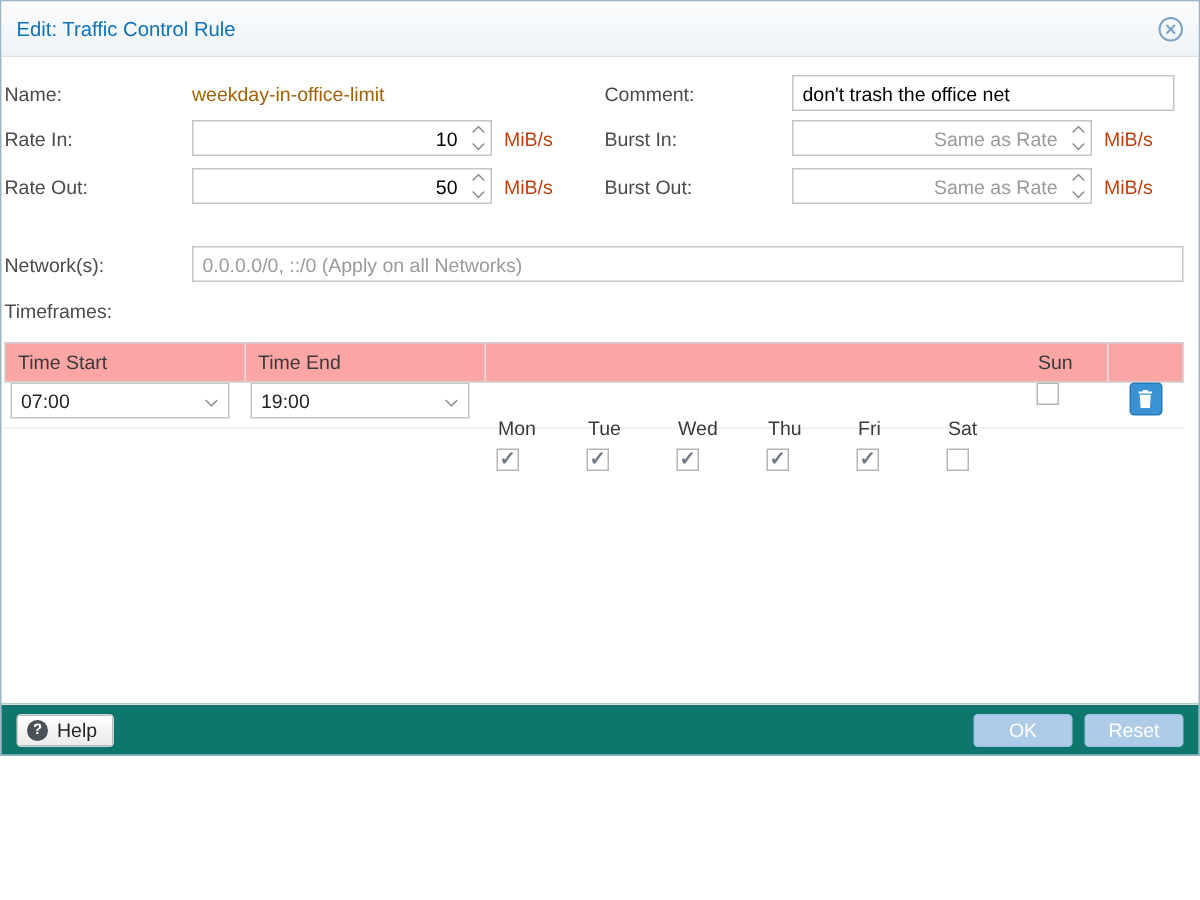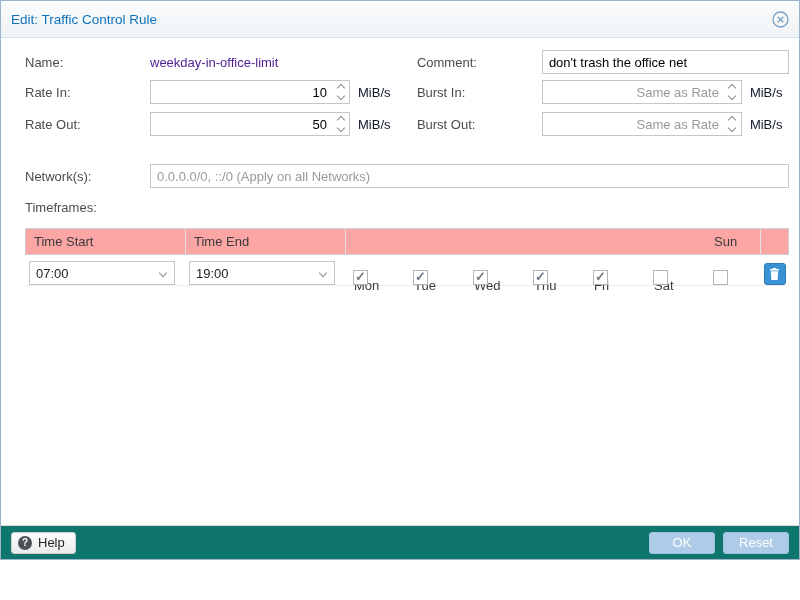--- a/index.html
+++ b/index.html
@@ -1,67 +1,67 @@
 <!DOCTYPE html>
 <html><head>
 <meta charset="utf-8">
 <style>
   * { margin:0; padding:0; box-sizing:border-box; }
   html,body { width:800px; height:600px; }
   body { font-family:"Liberation Sans", sans-serif; font-size:13px; color:#222; background:#fff; }
 
-  .window { width:800px; height:560px; border:1px solid #9db4c8; background:#fff;
+  .window { width:800px; height:504px; border:1px solid #9db4c8; background:#fff;
             display:flex; flex-direction:column; position:relative; }
 
   
   .titlebar { height:37px; flex:0 0 37px; background:linear-gradient(#fbfcfd,#eef3f7);
               border-bottom:1px solid #d8e2ea; display:flex; align-items:center; padding:0 10px; }
   .title { color:#0e72ba; font-size:13.5px; }
   .close-tool { margin-left:auto; width:18px; height:18px; display:flex; align-items:center;
                 justify-content:center; cursor:pointer; }
 
   
-  .dlg-body { flex:1; padding:12px 10px 0 24px; overflow:hidden; }
+  .dlg-body { flex:1; padding:12px 10px 0 2px; overflow:hidden; }
 
   .frow { display:flex; align-items:center; height:24px; }
   .gap6 { margin-top:6px; } .gap8 { margin-top:8px; } .gap12 { margin-top:28px; }
   .half { width:390px; display:flex; align-items:center; }
   .half.right { padding-left:10px; }
   .lbl { width:125px; flex:0 0 125px; color:#4b4b4b; }
-  .static-val { color:#4c1d95; }
+  .static-val { color:#a16207; }
 
   input.txt { height:24px; border:1px solid #c5c5c5; padding:0 6px; font:inherit; color:#000; background:#fff; }
   input::placeholder { color:#9a9a9a; opacity:1; }
   .comment-input { flex:1; }
   .networks-input { flex:1; }
 
   .num-wrap { position:relative; width:200px; flex:0 0 200px; }
   input.num { width:100%; height:24px; border:1px solid #c5c5c5; padding:0 22px 0 6px;
               text-align:right; font:inherit; color:#000; }
   .spin { position:absolute; right:1px; top:1px; bottom:1px; width:17px; display:flex;
           flex-direction:column; align-items:center; justify-content:center; gap:4px; cursor:pointer; }
   .chv { width:6px; height:6px; border-right:1.4px solid #8d8d8d; border-bottom:1.4px solid #8d8d8d; }
   .chv.up { transform:rotate(-135deg); margin-bottom:-1px; }
   .chv.down { transform:rotate(45deg); margin-top:-1px; }
-  .unit { margin-left:8px; color:#0f172a; }
+  .unit { margin-left:8px; color:#c2410c; }
 
   .section-label { margin-top:12px; height:16px; color:#4b4b4b; }
 
   
   .grid { margin-top:12px; }
   .grid-header { display:flex; height:27px; border:1px solid #cfcfcf; background:#fca5a5; }
   .gh { line-height:25px; padding-left:8px; border-right:1px solid #e2e2e2; color:#3a3a3a; cursor:pointer; }
   .gh:last-child { border-right:none; }
   .col-ts { width:160px; flex:0 0 160px; }
   .col-te { width:160px; flex:0 0 160px; }
   .col-day { width:60px; flex:0 0 60px;margin-top:44px; }
   .col-sun { width:55px; flex:0 0 55px; }
   .col-del { flex:1; }
 
-  .grid-row { display:flex; align-items:flex-end; height:31px; border-bottom:1px solid #ededed; }
+  .grid-row { display:flex; align-items:flex-start; height:31px; border-bottom:1px solid #ededed; }
   .cell { display:flex; align-items:center; }
   .combo { width:146px; height:24px; margin-left:4px; border:1px solid #c5c5c5; background:#fff;
            display:flex; align-items:center; padding:0 22px 0 6px; position:relative; cursor:pointer; }
   .combo .chv { position:absolute; right:8px; top:9px; }
   .checkbox { width:15px; height:15px; margin-left:8px; border:1px solid #b5b5b5; background:#fff;
               position:relative; cursor:pointer; }
   .checkbox.checked::after { content:"✓"; position:absolute; left:1px; top:-2px;
                              font-size:13px; font-weight:bold; color:#6f7b87; }
   .del-cell { justify-content:center; }
   .del-btn { width:22px; height:22px; background:#3892d4; border:1px solid #2b7ab8; border-radius:3px;

